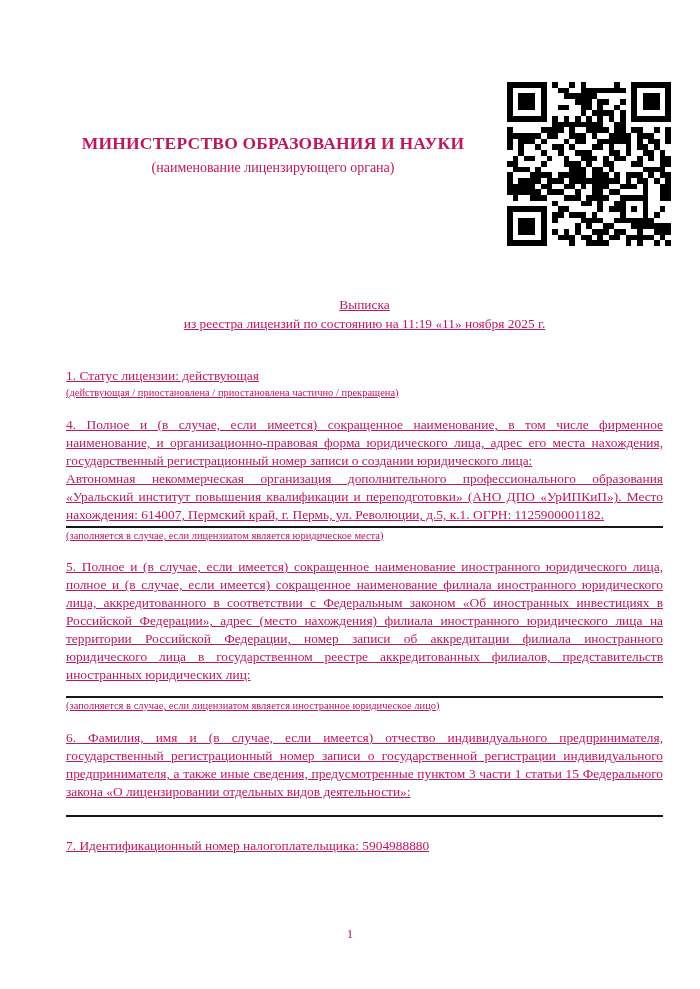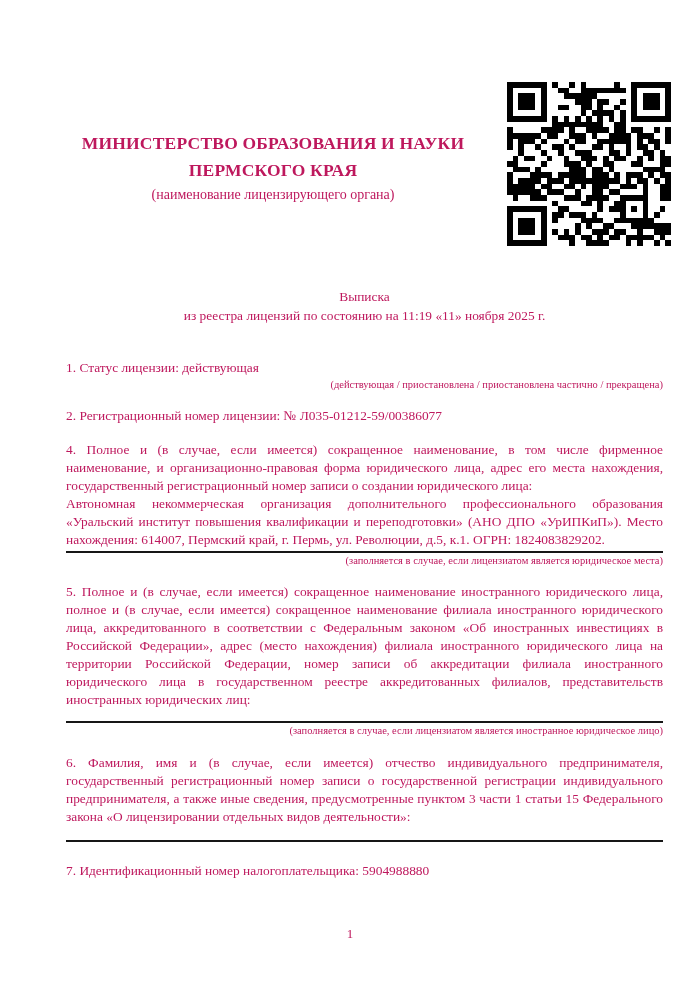--- a/index.html
+++ b/index.html
@@ -36,35 +36,36 @@
     letter-spacing: 0.2px;
   }
   .authority-caption {
     font-size: 14px;
     line-height: 15px;
     margin-top: 3px;
   }
   .content {
     position: absolute;
     left: 66px;
-    top: 287px;
+    top: 295px;
     width: 597px;
     font-size: 13.4px;
     line-height: 18px;
+    text-decoration: underline;
   }
   .doc-title {
     text-align: center;
     line-height: 19px;
     margin-bottom: 34px;
   }
   .para { text-align: justify; }
   .small-caption {
     font-size: 10.5px;
     line-height: 15px;
-    text-align: right;
+    text-align: left;
   }
   .fill-rule {
     border: 0;
     border-top: 2px solid #161616;
     height: 0;
     margin-top: 2px;
   }
   .gap10 { height: 10px; }
   .gap12 { height: 12px; }
   .mt15 { margin-top: 15px; }
@@ -541,44 +542,40 @@
         <rect x="17" y="28" width="1" height="1"></rect>
         <rect x="21" y="28" width="1" height="1"></rect>
         <rect x="23" y="28" width="1" height="1"></rect>
         <rect x="26" y="28" width="1" height="1"></rect>
         <rect x="28" y="28" width="1" height="1"></rect>
       </svg>
     </div>
 
   <header class="authority">
     <div class="authority-name">МИНИСТЕРСТВО ОБРАЗОВАНИЯ И НАУКИ</div>
-    <div class="authority-name">ПЕРМСКОГО КРАЯ</div>
     <div class="authority-caption">(наименование лицензирующего органа)</div>
   </header>
 
   <main class="content">
 
     <div class="doc-title">
       <div>Выписка</div>
       <div>из реестра лицензий по состоянию на 11:19 «11» ноября 2025 г.</div>
     </div>
 
     <section>
       <div>1. Статус лицензии: действующая</div>
       <div class="small-caption">(действующая / приостановлена / приостановлена частично / прекращена)</div>
     </section>
 
-    <section class="mt15">
-      <div>2. Регистрационный номер лицензии: № Л035-01212-59/00386077</div>
-    </section>
 
 
     <section class="mt16">
       <div class="para">4. Полное и (в случае, если имеется) сокращенное наименование, в том числе фирменное наименование, и организационно-правовая форма юридического лица, адрес его места нахождения, государственный регистрационный номер записи о создании юридического лица:</div>
-      <div class="para">Автономная некоммерческая организация дополнительного профессионального образования «Уральский институт повышения квалификации и переподготовки» (АНО ДПО «УрИПКиП»). Место нахождения: 614007, Пермский край, г. Пермь, ул. Революции, д.5, к.1. ОГРН: 1824083829202.</div>
+      <div class="para">Автономная некоммерческая организация дополнительного профессионального образования «Уральский институт повышения квалификации и переподготовки» (АНО ДПО «УрИПКиП»). Место нахождения: 614007, Пермский край, г. Пермь, ул. Революции, д.5, к.1. ОГРН: 1125900001182.</div>
       <hr class="fill-rule">
       <div class="small-caption">(заполняется в случае, если лицензиатом является юридическое места)</div>
     </section>
 
     <section class="mt15">
       <div class="para">5. Полное и (в случае, если имеется) сокращенное наименование иностранного юридического лица, полное и (в случае, если имеется) сокращенное наименование филиала иностранного юридического лица, аккредитованного в соответствии с Федеральным законом «Об иностранных инвестициях в Российской Федерации», адрес (место нахождения) филиала иностранного юридического лица на территории Российской Федерации, номер записи об аккредитации филиала иностранного юридического лица в государственном реестре аккредитованных филиалов, представительств иностранных юридических лиц:</div>
       <div class="gap10"></div>
       <hr class="fill-rule">
       <div class="small-caption">(заполняется в случае, если лицензиатом является иностранное юридическое лицо)</div>
     </section>

